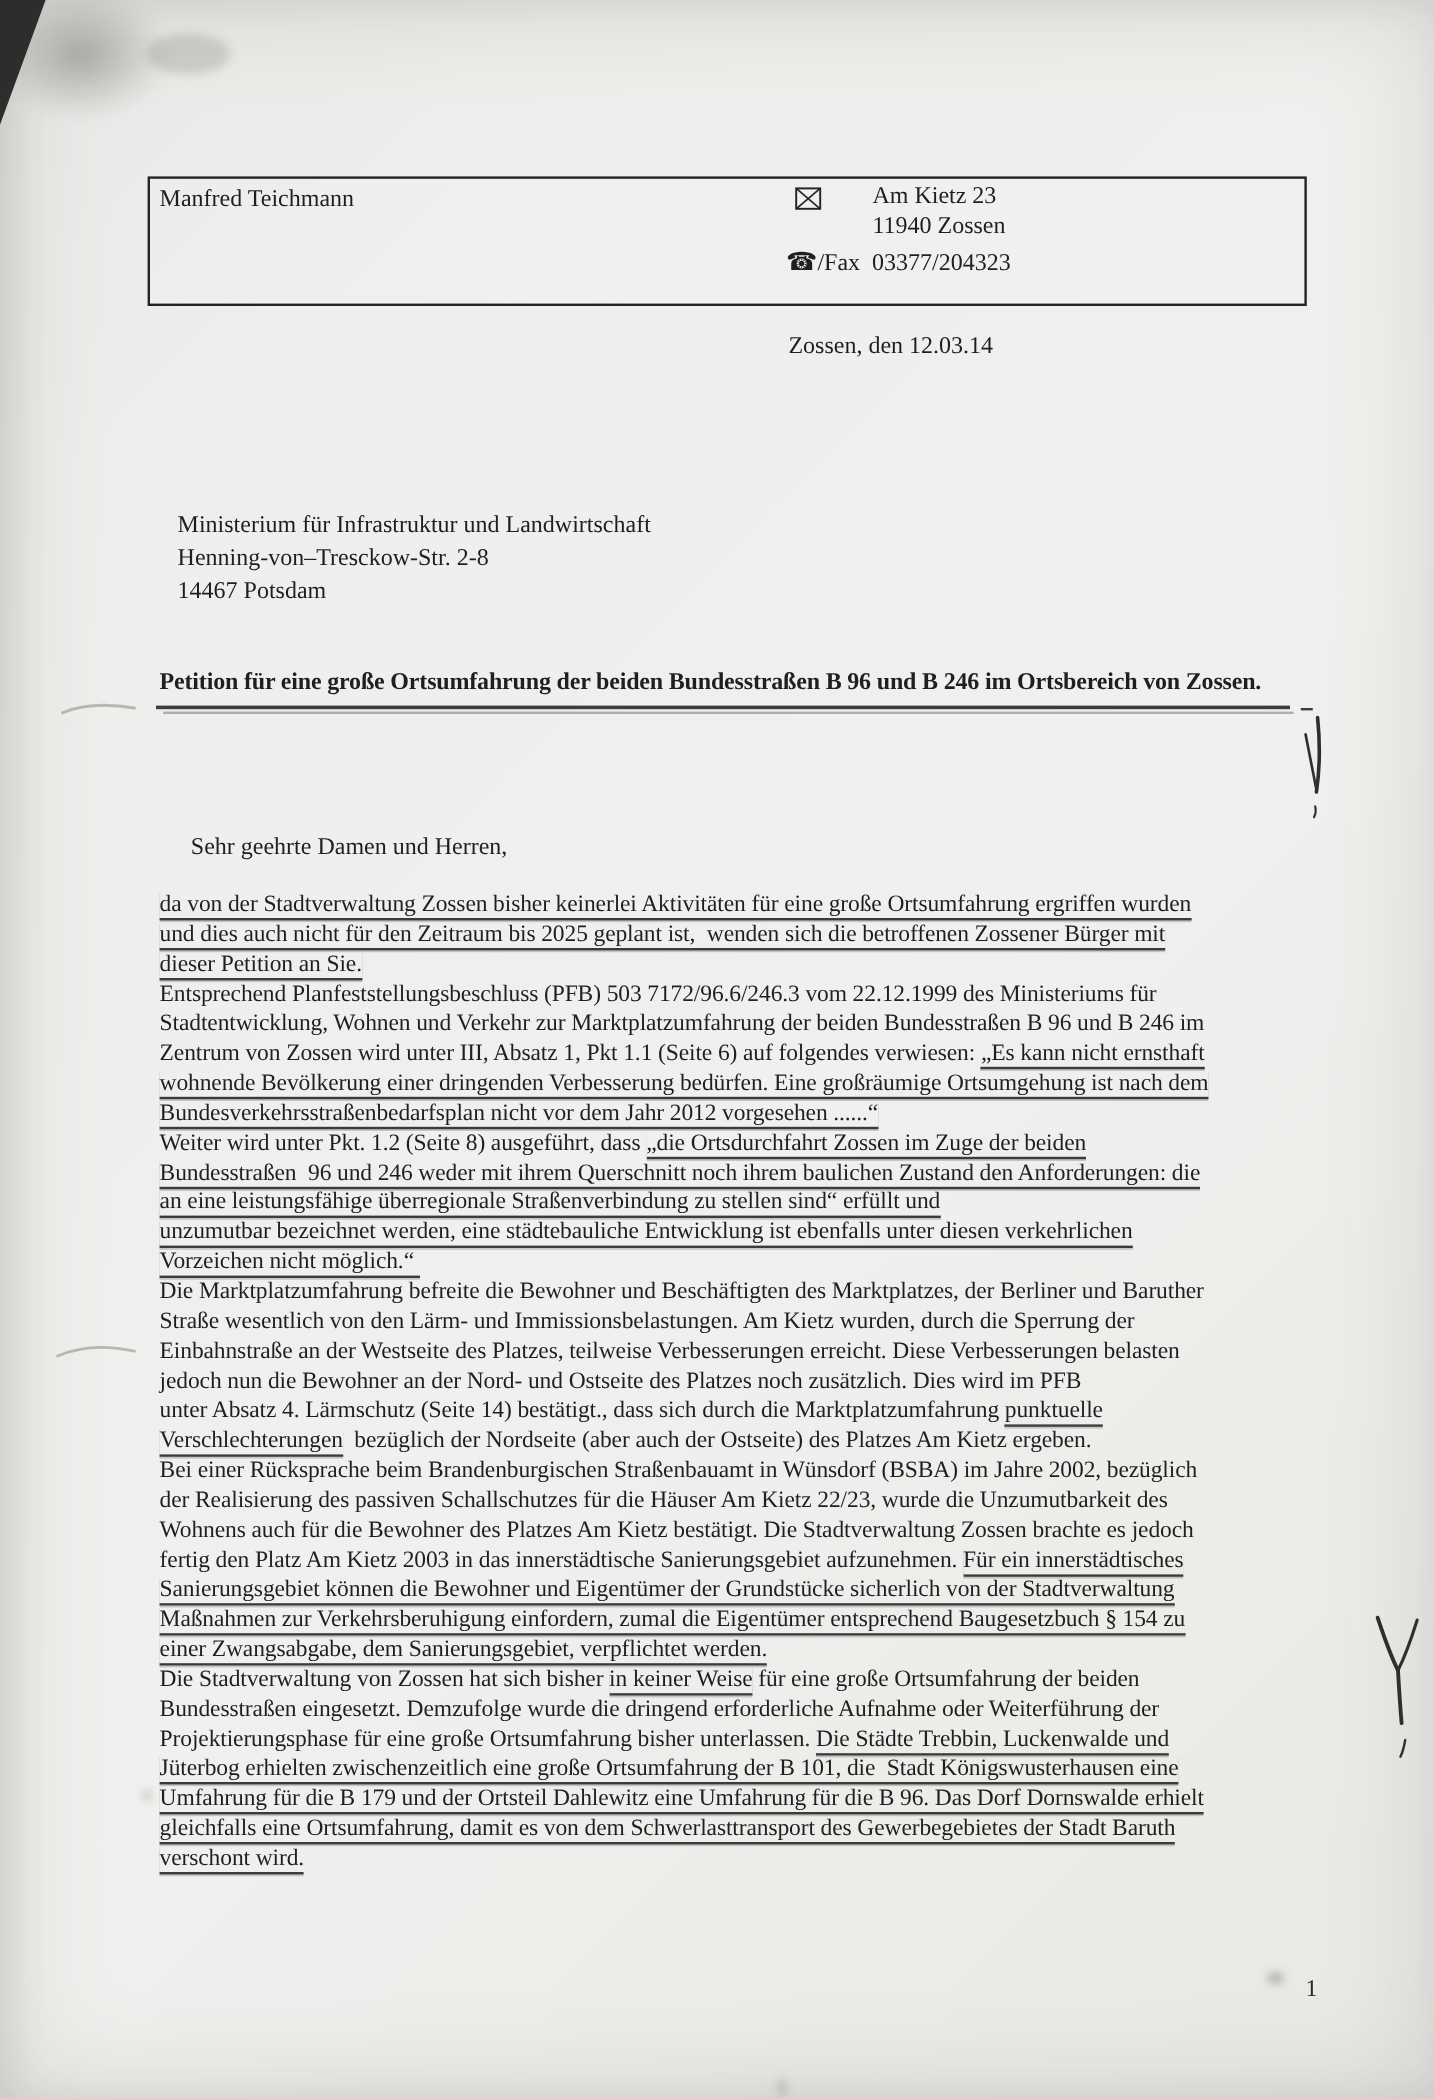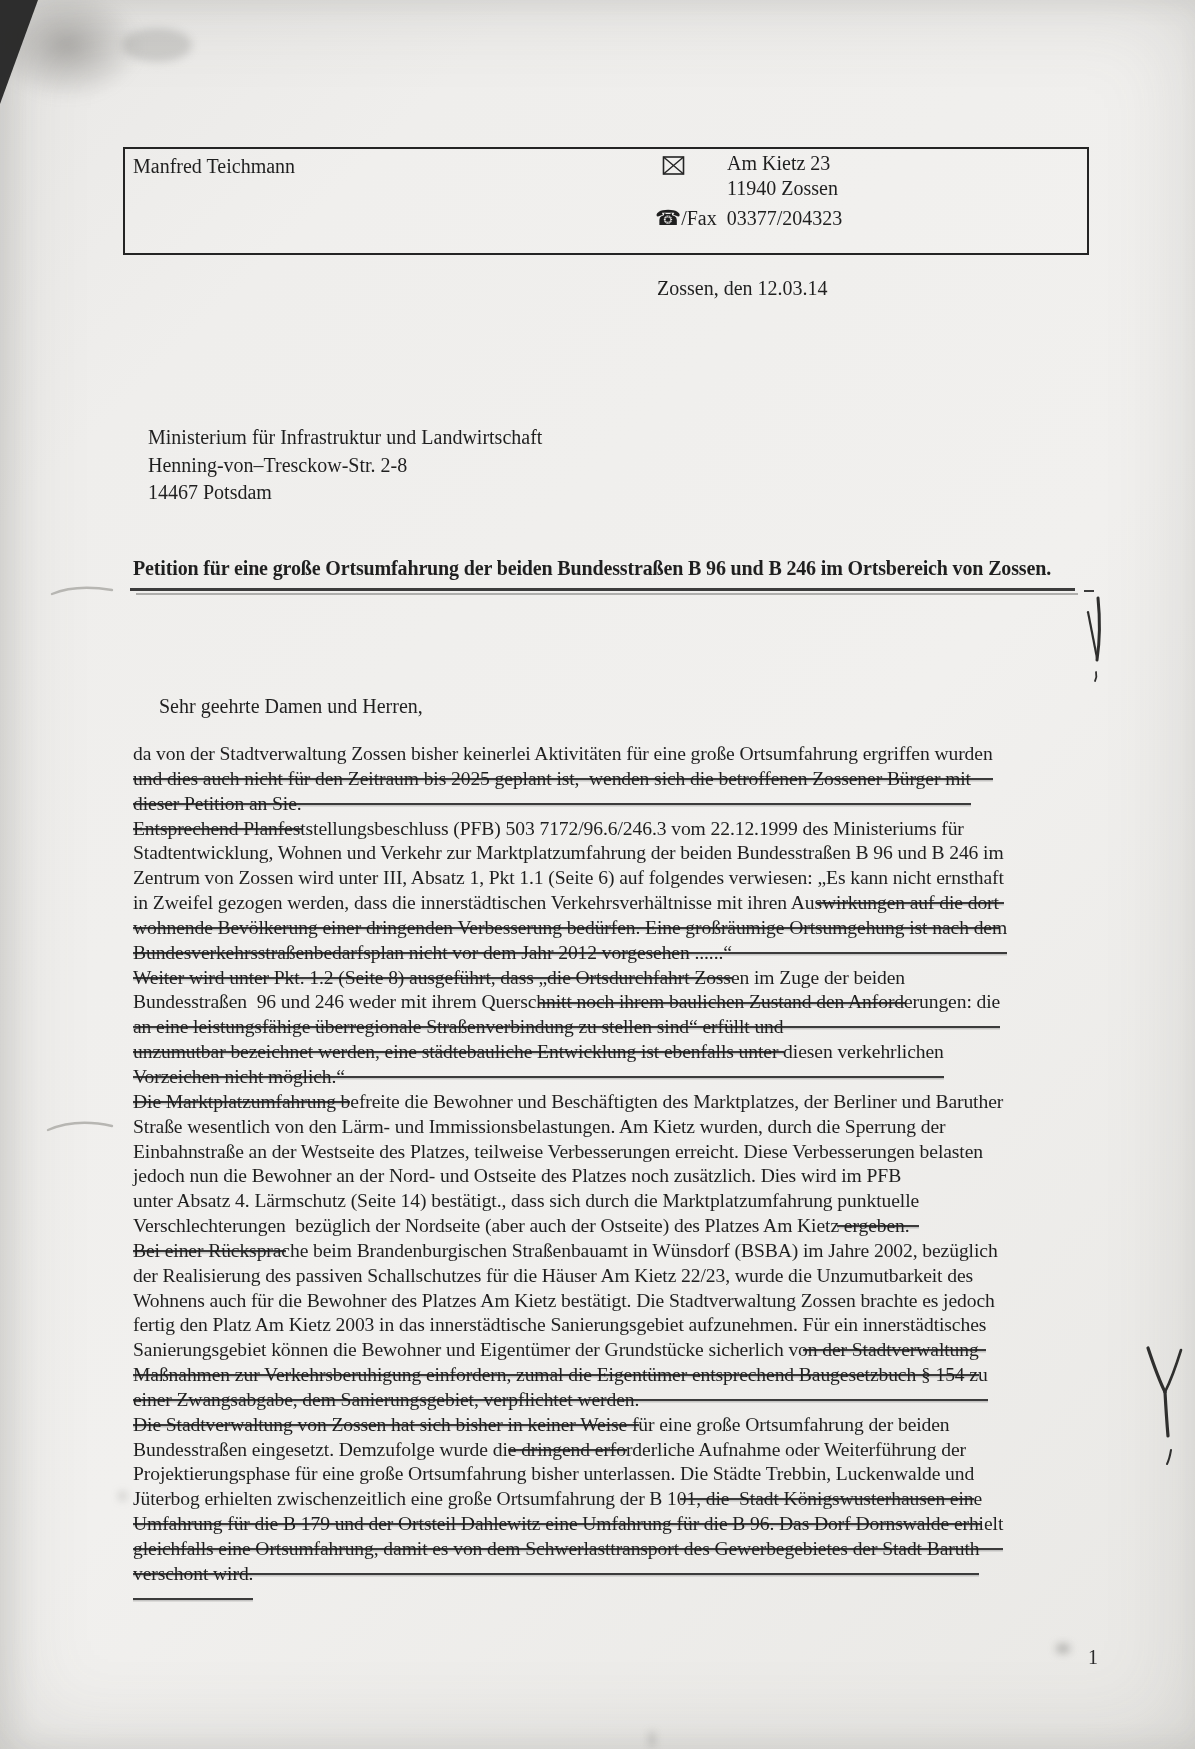--- a/index.html
+++ b/index.html
@@ -24,21 +24,21 @@
   
   .sender-box{position:absolute;left:123px;top:147px;width:962px;height:104px;
     border:2px solid #242424;background:rgba(255,255,255,.08);}
   .t20{font-size:20px;line-height:25px;white-space:pre;}
   
   .rule{position:absolute;background:#3c3c3c;}
   .rule2{position:absolute;background:rgba(120,120,118,.55);}
   
   .letter-body{position:absolute;left:133px;top:742px;width:960px;}
   .bline{font-size:19.6px;line-height:24.84px;white-space:pre;letter-spacing:-0.1px;}
-  .u{border-bottom:2px solid #3b3b3b;box-shadow:0 1.5px 0 rgba(130,130,128,.38);padding-bottom:14px;}
+  .u{border-bottom:2px solid #3b3b3b;box-shadow:0 1.5px 0 rgba(130,130,128,.38);padding-bottom:1px;}
   .recipient div{font-size:20px;line-height:27.5px;white-space:pre;}
   .pen{stroke:#2f2f2e;fill:none;stroke-linecap:round;}
   .pencil{stroke:#b7b6b2;fill:none;stroke-linecap:round;}
 </style>
 </head>
 <body>
 
 <div class="page">
 
   <div class="corner-soft"></div>
@@ -75,21 +75,20 @@
 
   <div class="abs t20" style="left:133px;top:694px;margin-left:26px;">Sehr geehrte Damen und Herren,</div>
 
   <div class="letter-body">
       <div class="bline"><span class="u">da von der Stadtverwaltung Zossen bisher keinerlei Aktivitäten für eine große Ortsumfahrung ergriffen wurden</span></div>
       <div class="bline"><span class="u">und dies auch nicht für den Zeitraum bis 2025 geplant ist,  wenden sich die betroffenen Zossener Bürger mit</span></div>
       <div class="bline"><span class="u">dieser Petition an Sie.</span></div>
       <div class="bline"><span>Entsprechend Planfeststellungsbeschluss (PFB) 503 7172/96.6/246.3 vom 22.12.1999 des Ministeriums für</span></div>
       <div class="bline"><span>Stadtentwicklung, Wohnen und Verkehr zur Marktplatzumfahrung der beiden Bundesstraßen B 96 und B 246 im</span></div>
       <div class="bline"><span>Zentrum von Zossen wird unter III, Absatz 1, Pkt 1.1 (Seite 6) auf folgendes verwiesen: </span><span class="u">„Es kann nicht ernsthaft</span></div>
-      <div class="bline"><span class="u">in Zweifel gezogen werden, dass die innerstädtischen Verkehrsverhältnisse mit ihren Auswirkungen auf die dort</span></div>
       <div class="bline"><span class="u">wohnende Bevölkerung einer dringenden Verbesserung bedürfen. Eine großräumige Ortsumgehung ist nach dem</span></div>
       <div class="bline"><span class="u">Bundesverkehrsstraßenbedarfsplan nicht vor dem Jahr 2012 vorgesehen ......“</span></div>
       <div class="bline"><span>Weiter wird unter Pkt. 1.2 (Seite 8) ausgeführt, dass </span><span class="u">„die Ortsdurchfahrt Zossen im Zuge der beiden</span></div>
       <div class="bline"><span class="u">Bundesstraßen  96 und 246 weder mit ihrem Querschnitt noch ihrem baulichen Zustand den Anforderungen: die</span></div>
       <div class="bline"><span class="u">an eine leistungsfähige überregionale Straßenverbindung zu stellen sind“ erfüllt und</span></div>
       <div class="bline"><span class="u">unzumutbar bezeichnet werden, eine städtebauliche Entwicklung ist ebenfalls unter diesen verkehrlichen</span></div>
       <div class="bline"><span class="u">Vorzeichen nicht möglich.“ </span></div>
       <div class="bline"><span>Die Marktplatzumfahrung befreite die Bewohner und Beschäftigten des Marktplatzes, der Berliner und Baruther</span></div>
       <div class="bline"><span>Straße wesentlich von den Lärm- und Immissionsbelastungen. Am Kietz wurden, durch die Sperrung der</span></div>
       <div class="bline"><span>Einbahnstraße an der Westseite des Platzes, teilweise Verbesserungen erreicht. Diese Verbesserungen belasten</span></div>

